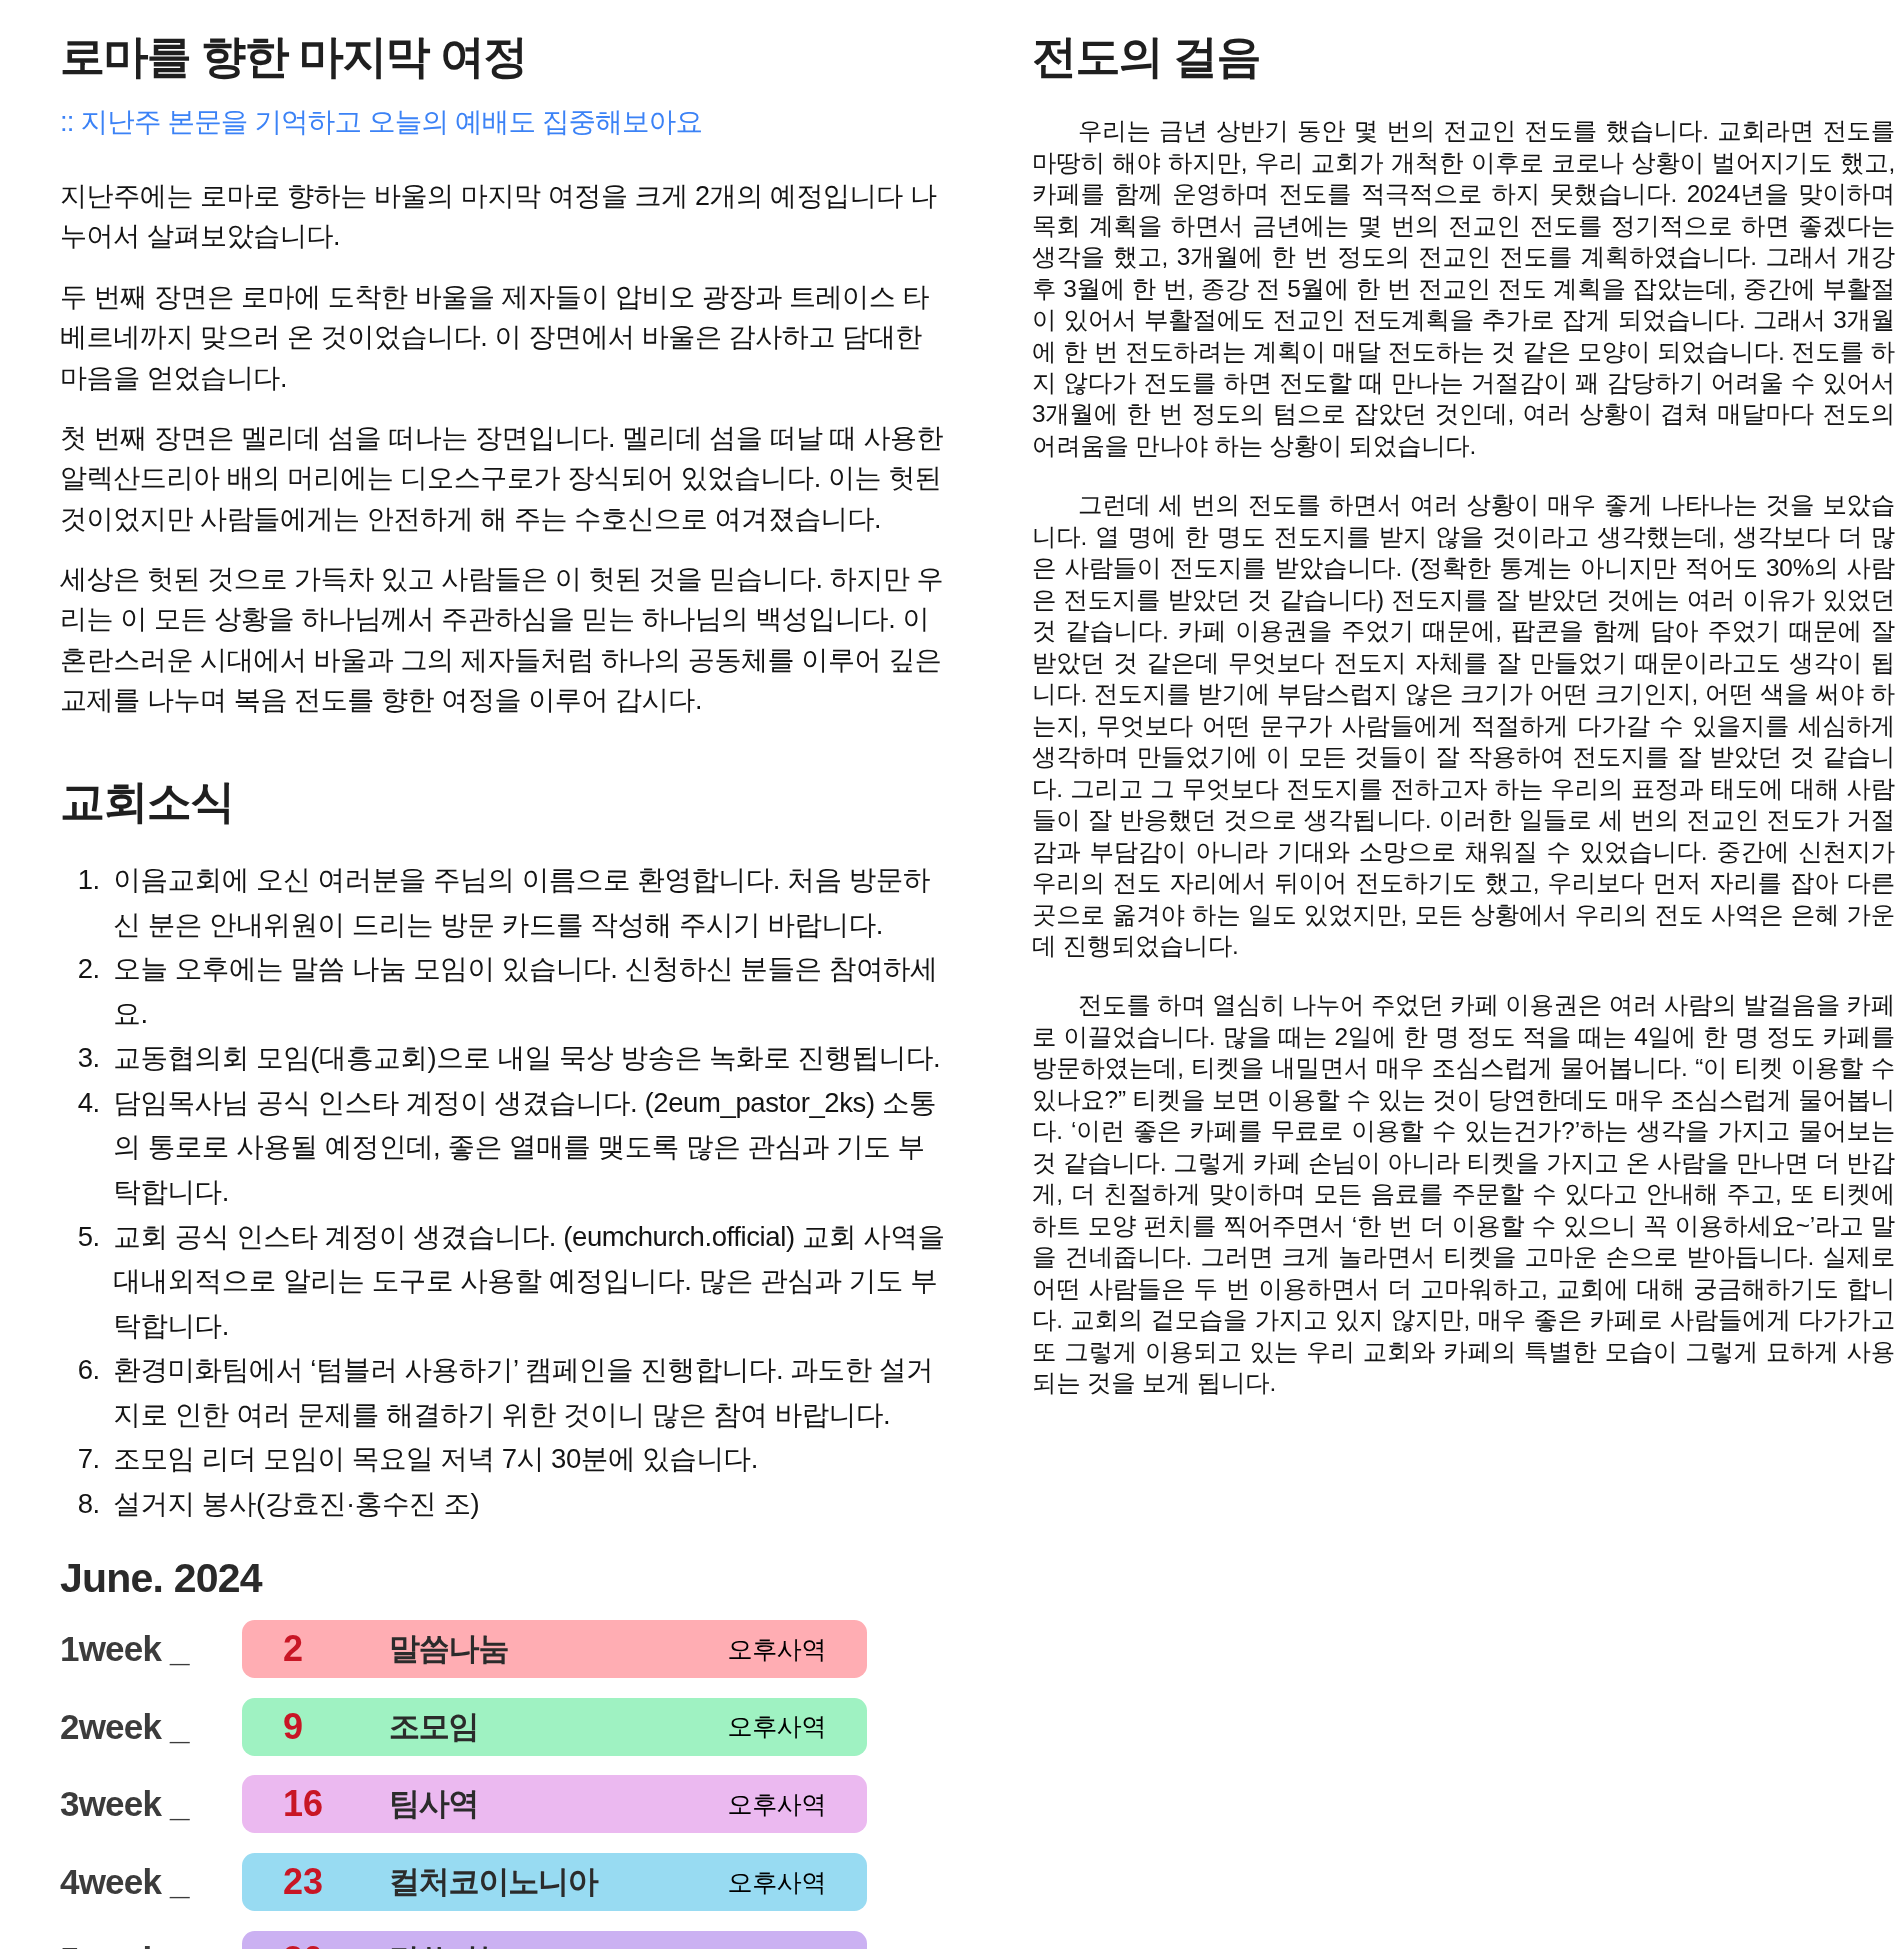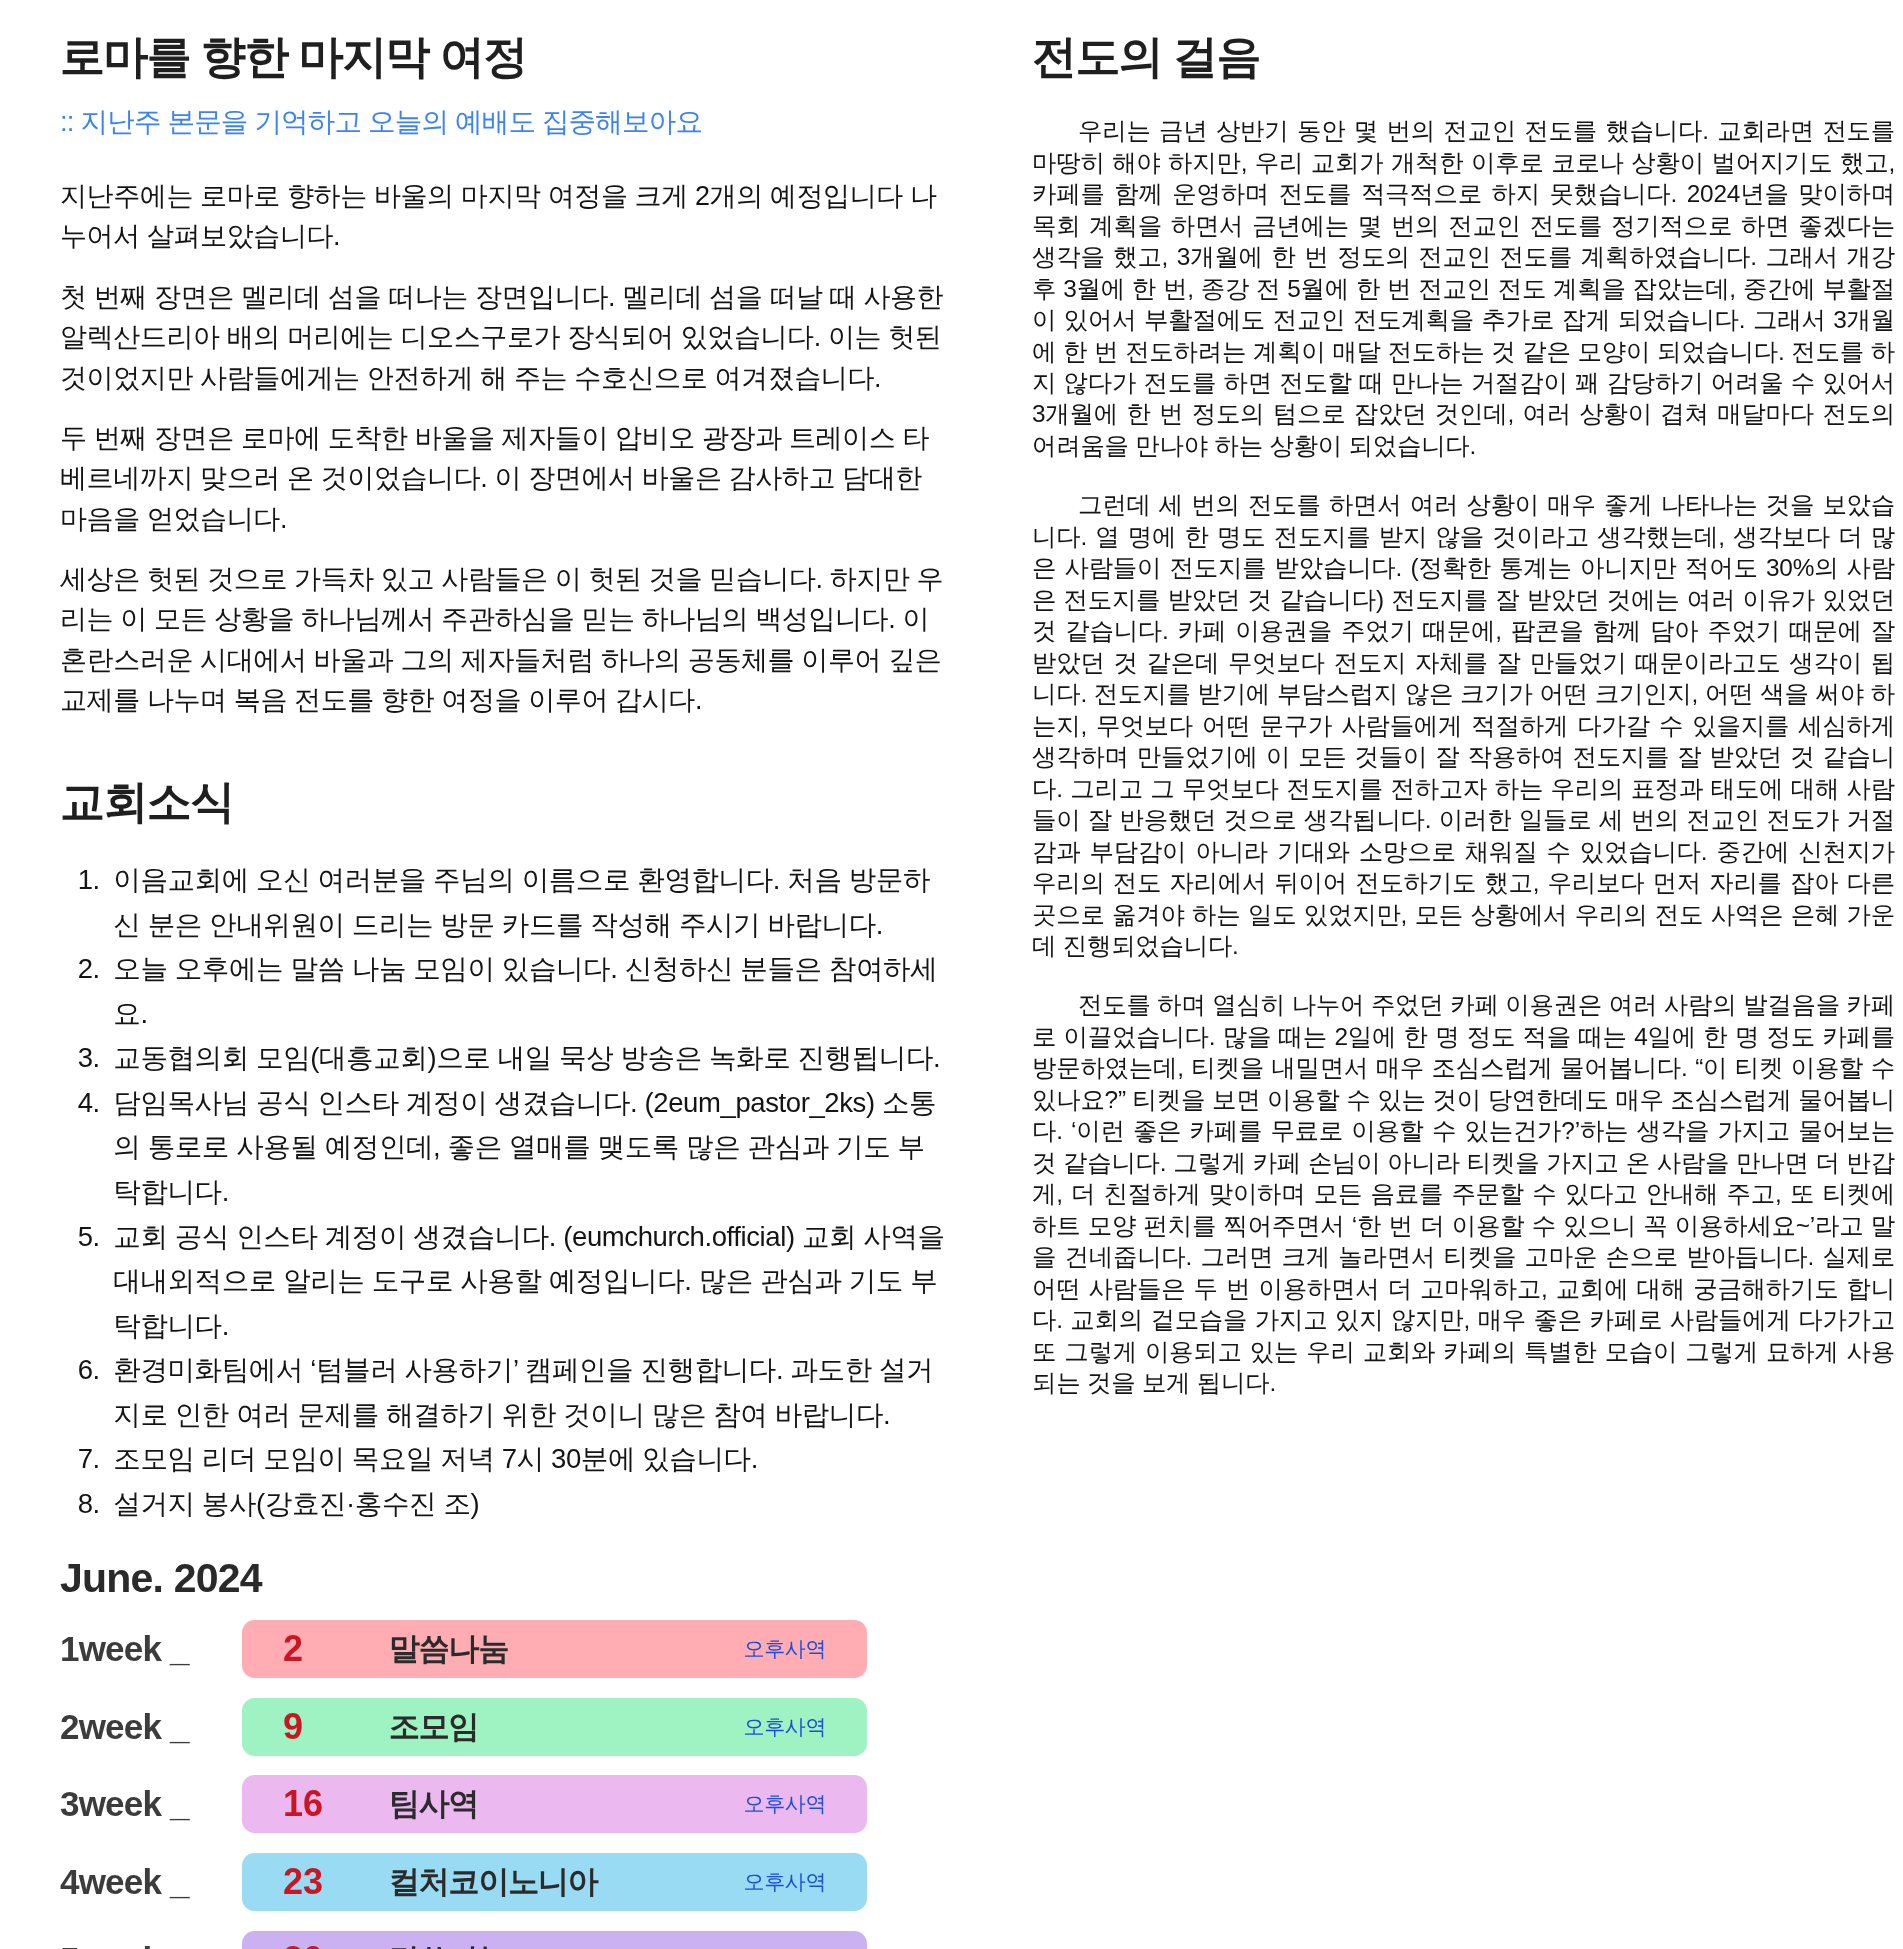--- a/index.html
+++ b/index.html
@@ -23,44 +23,44 @@
   .news-list li{padding-left:6.3px;}
 
   
   .cal-title{font-size:41px;font-weight:800;letter-spacing:-0.8px;color:#2a2a2a;margin:31px 0 4.7px 0;line-height:1.05;}
   .week-row{display:flex;align-items:center;margin-top:19.7px;}
   .week-label{width:182px;font-size:35px;font-weight:700;color:#3c3c3c;letter-spacing:-0.8px;flex:none;}
   .week-bar{width:625px;height:58px;border-radius:12.6px;display:flex;align-items:center;
             padding:0 41px;box-sizing:border-box;flex:none;}
   .week-date{font-size:36px;font-weight:700;color:#c81625;width:68px;flex:none;}
   .week-event{font-size:31px;font-weight:800;color:#2b2b2b;letter-spacing:-1.2px;margin-left:38px;}
-  .week-tag{margin-left:auto;font-size:21px;color:#1d4ed8;letter-spacing:-0.4px;}
+  .week-tag{margin-left:auto;font-size:25px;color:#000000;letter-spacing:-0.4px;}
 
   
   .right-title{font-size:45px;font-weight:800;letter-spacing:-1.6px;color:#1f1f1f;line-height:1.05;margin:0;}
   .right-paragraphs{margin-top:35px;}
   .right-paragraphs p{font-size:24.4px;line-height:1.29;margin:0 0 28px 0;
                       text-indent:46px;letter-spacing:-0.2px;text-align:justify;}
 </style>
 </head>
 <body>
 
 <div class="page">
 
   <div class="col-left">
     <h1 class="doc-title">로마를 향한 마지막 여정</h1>
     <div class="doc-subtitle">:: 지난주 본문을 기억하고 오늘의 예배도 집중해보아요</div>
 
     <div class="left-paragraphs">
 
         <p>지난주에는 로마로 향하는 바울의 마지막 여정을 크게 2개의 예정입니다 나누어서 살펴보았습니다.</p>
 
+        <p>두 번째 장면은 로마에 도착한 바울을 제자들이 압비오 광장과 트레이스 타베르네까지 맞으러 온 것이었습니다. 이 장면에서 바울은 감사하고 담대한 마음을 얻었습니다.</p>
+
         <p>첫 번째 장면은 멜리데 섬을 떠나는 장면입니다. 멜리데 섬을 떠날 때 사용한 알렉산드리아 배의 머리에는 디오스구로가 장식되어 있었습니다. 이는 헛된 것이었지만 사람들에게는 안전하게 해 주는 수호신으로 여겨졌습니다.</p>
-
-        <p>두 번째 장면은 로마에 도착한 바울을 제자들이 압비오 광장과 트레이스 타베르네까지 맞으러 온 것이었습니다. 이 장면에서 바울은 감사하고 담대한 마음을 얻었습니다.</p>
 
         <p>세상은 헛된 것으로 가득차 있고 사람들은 이 헛된 것을 믿습니다. 하지만 우리는 이 모든 상황을 하나님께서 주관하심을 믿는 하나님의 백성입니다. 이 혼란스러운 시대에서 바울과 그의 제자들처럼 하나의 공동체를 이루어 깊은 교제를 나누며 복음 전도를 향한 여정을 이루어 갑시다.</p>
       </div>
 
     <h2 class="news-title">교회소식</h2>
     <ol class="news-list">
 
         <li>이음교회에 오신 여러분을 주님의 이름으로 환영합니다. 처음 방문하신 분은 안내위원이 드리는 방문 카드를 작성해 주시기 바랍니다.</li>
 
         <li>오늘 오후에는 말씀 나눔 모임이 있습니다. 신청하신 분들은 참여하세요.</li>

